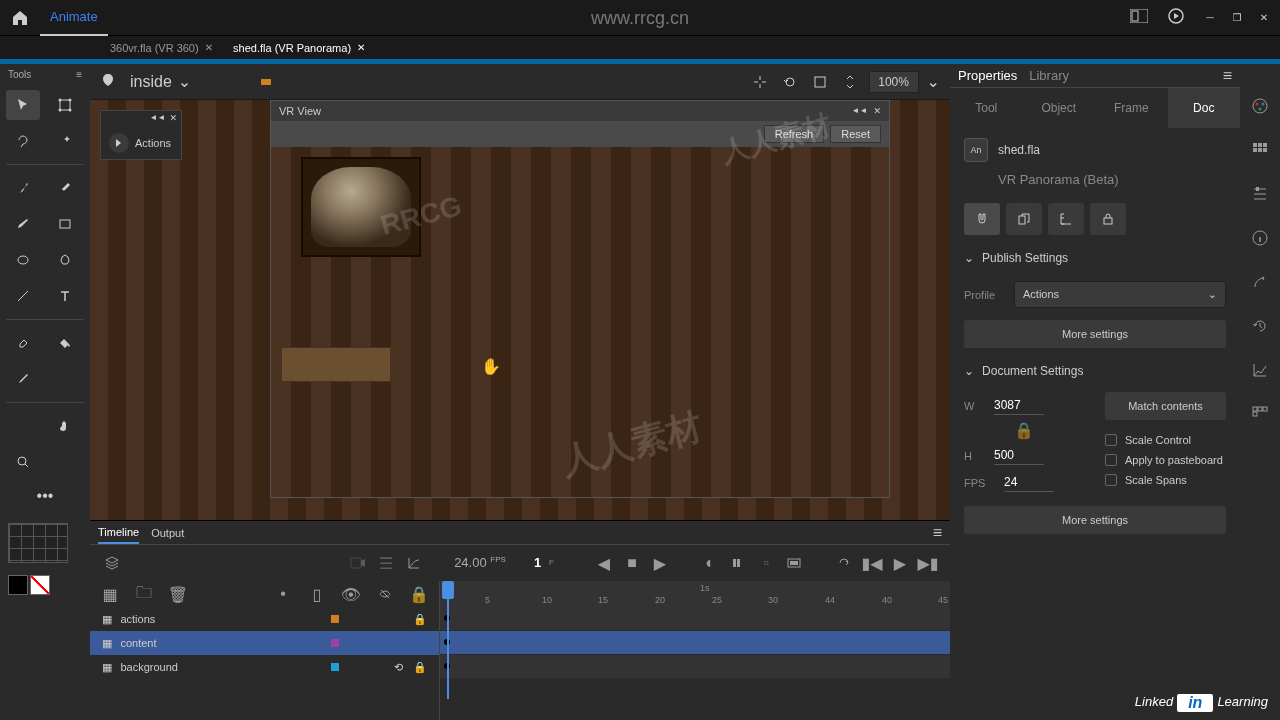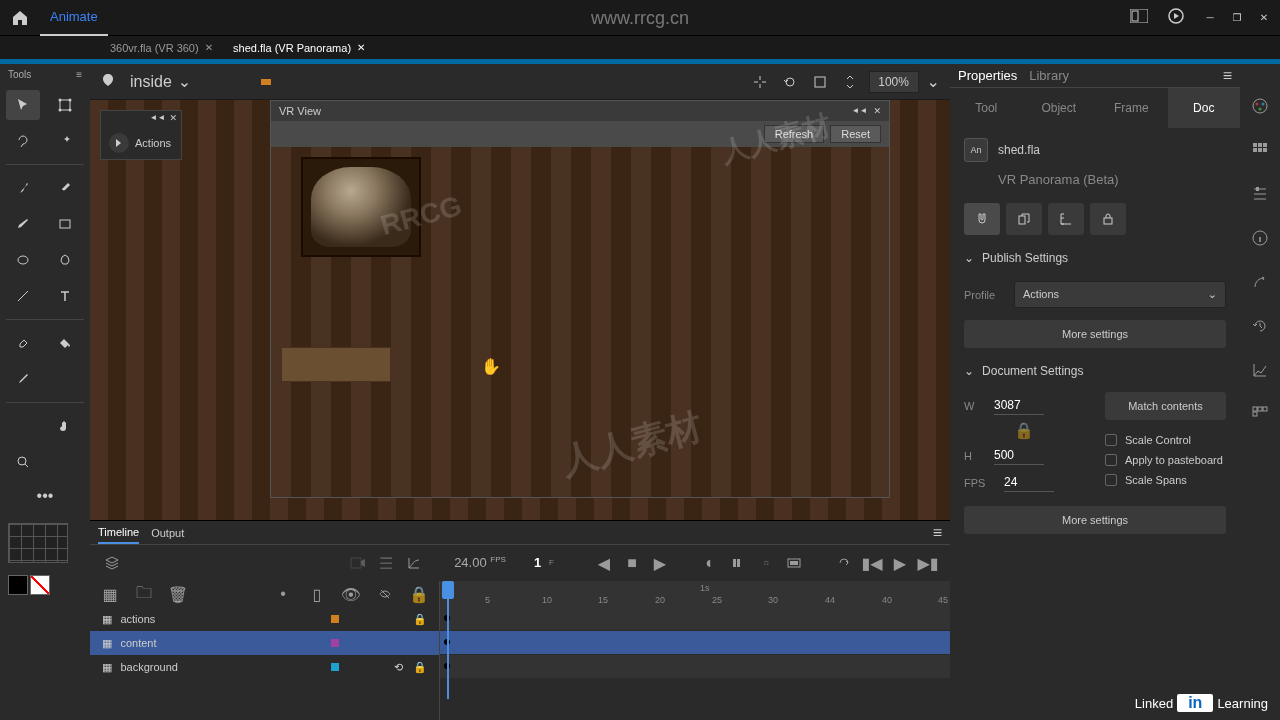--- a/index.html
+++ b/index.html
@@ -115,21 +115,21 @@
 .rp-checkbox { width: 12px; height: 12px; border: 1px solid #666; border-radius: 2px; }
 .rp-stage-color { width: 30px; height: 18px; background: #1a2a7a; border: 1px solid #555; }
 .rp-two-col { display: flex; gap: 20px; padding: 4px 14px; }
 .rp-col { flex: 1; }
 
 .side-icons { width: 40px; background: #2a2a2a; display: flex; flex-direction: column; align-items: center; padding-top: 30px; gap: 20px; }
 .side-icon { width: 24px; height: 24px; display: flex; align-items: center; justify-content: center; cursor: pointer; opacity: 0.7; }
 
 .watermark { position: absolute; color: rgba(255,255,255,0.15); font-size: 28px; font-weight: bold; pointer-events: none; transform: rotate(-15deg); }
 .watermark-url { position: absolute; top: 8px; left: 50%; transform: translateX(-50%); color: rgba(255,255,255,0.4); font-size: 18px; pointer-events: none; }
-.linkedin-badge { position: absolute; bottom: 8px; right: 12px; color: #fff; font-size: 13px; display: flex; align-items: center; gap: 4px; }
+.linkedin-badge { position: absolute; bottom: 8px; right: 12px; color: #fff; font-size: 13px; display: flex; gap: 4px; font-style: italic; }
 .linkedin-badge .in { background: #fff; color: #0a66c2; padding: 0 11px; border-radius: 2px; font-weight: bold; font-size: 16px; }
 svg { fill: currentColor; }
 </style>
 </head>
 <body>
 
 <div class="topbar">
   <div class="home-icon">
       <svg width="16" height="16" viewBox="0 0 16 16">
         <path d="M8 1L1 7v8h5v-5h4v5h5V7z"></path>

